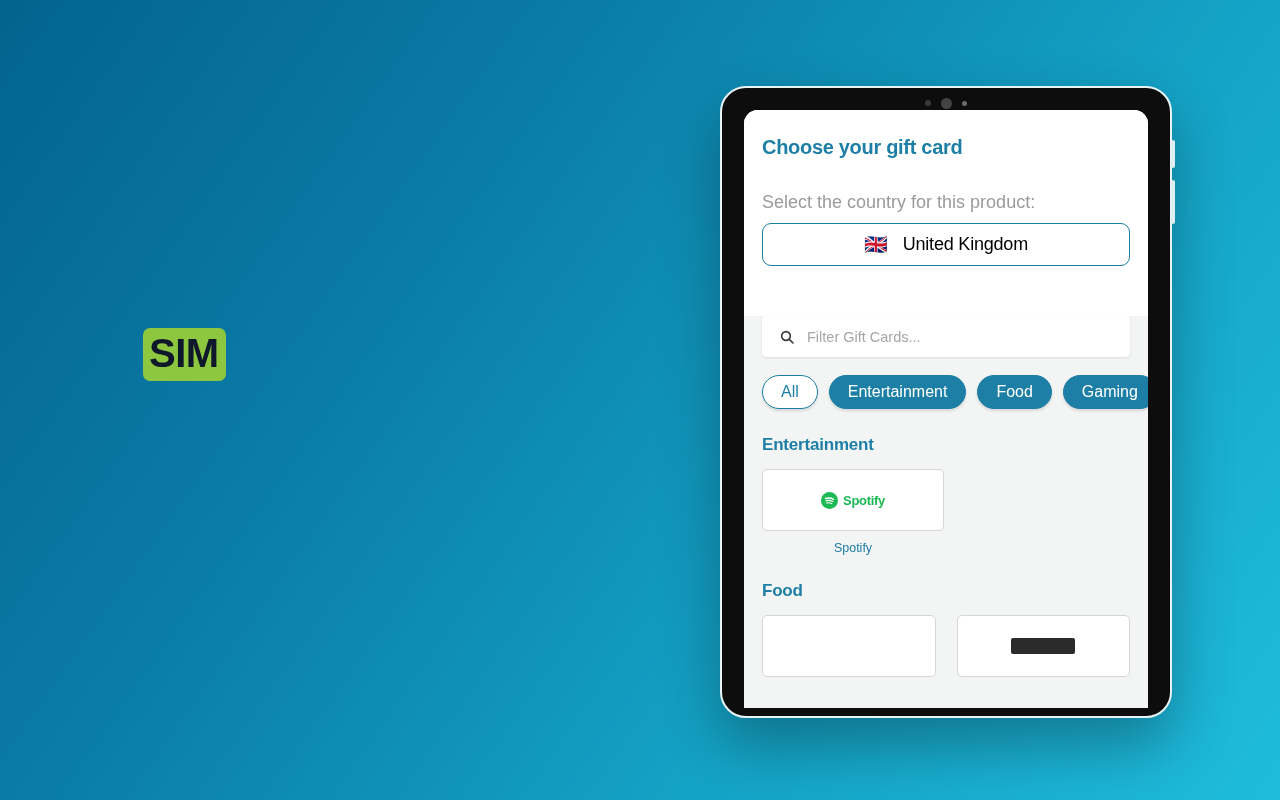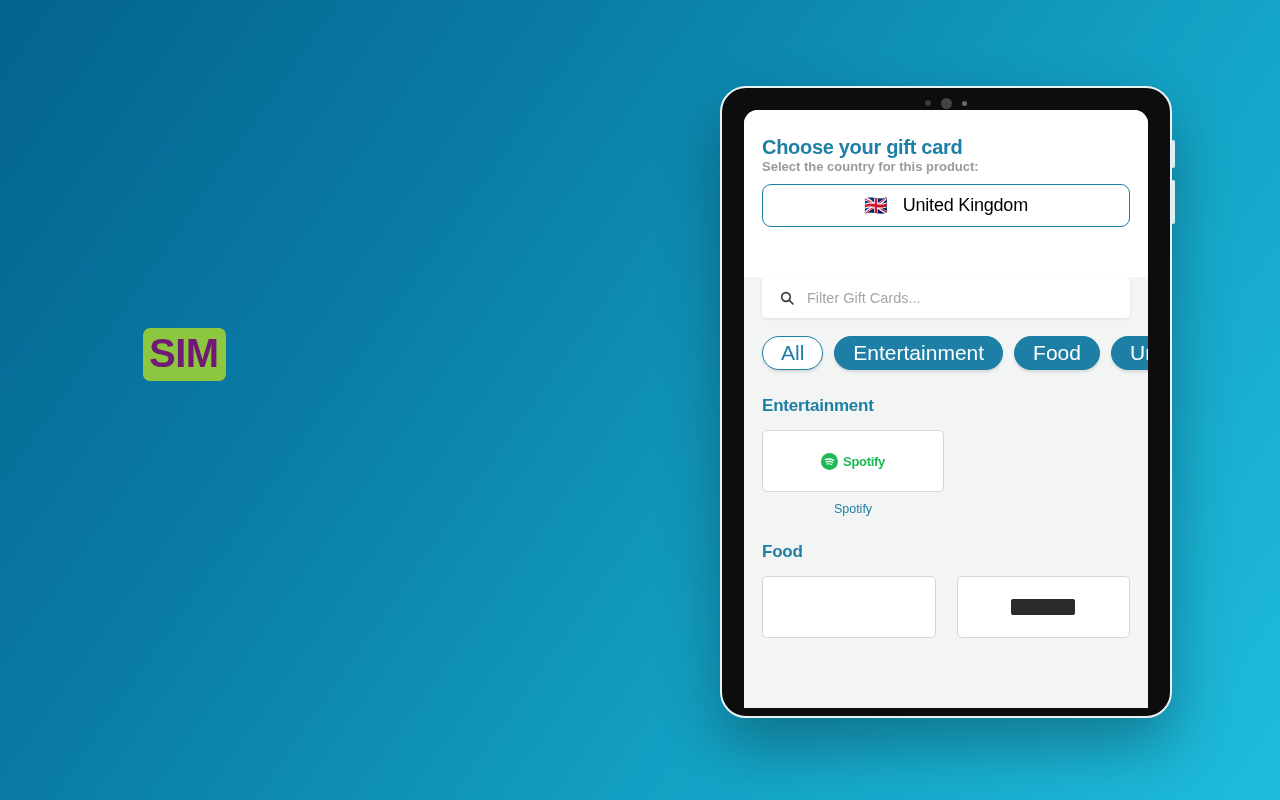--- a/index.html
+++ b/index.html
@@ -11,21 +11,21 @@
   }
 
   
   .promo { position:absolute; left:142px; top:318px; width:520px; }
   .logo { display:flex; align-items:center; height:52px; }
   .logo-word {
     font-size:44px; font-weight:bold; color:#ffffff;
     letter-spacing:-1.6px; line-height:1;
   }
   .logo-badge {
-    background:#8dc63f; color:#701a75; font-size:40px; font-weight:bold;
+    background:#8dc63f; color:#0f172a; font-size:40px; font-weight:bold;
     letter-spacing:-0.5px; line-height:1; padding:5px 7px 8px 6px;
     border-radius:7px; margin-left:1px;margin-top:20px;
   }
   .tagline {
     margin-top:38px; color:#ffffff; font-size:35px; font-weight:bold;
     line-height:1.46; letter-spacing:-0.4px;
   }
 
   
   .tablet {
@@ -51,21 +51,21 @@
   .side-btn.b2 { top:92px; height:44px; }
 
   .screen {
     width:100%; height:100%; background:#ffffff;
     border-radius:14px 14px 0 0; overflow:hidden; position:relative;
   }
 
   
   .app-header { background:#ffffff; padding:26px 18px 0 18px; position:relative; }
   .app-title { font-size:20px; font-weight:bold; color:#1d7fa5; letter-spacing:-0.3px; }
-  .country-label { font-size:13px; color:#9b9b9b;font-weight:bold; }
+  .country-label { margin-top:33px; font-size:18px; color:#9b9b9b; }
   .country-select {
     margin-top:10px; height:43px; border:1.6px solid #1d7fa5; border-radius:9px;
     display:flex; align-items:center; justify-content:center; gap:15px; background:#fff;
   }
   .flag { font-size:19px; line-height:1; }
   .country-name { font-size:18px; color:#000000; letter-spacing:-0.2px; }
 
   .curve { height:34px; background:#ffffff; position:relative; }
   .curve svg { display:block; width:100%; height:100%; }
 
@@ -77,21 +77,21 @@
     box-shadow:0 1px 3px rgba(0,0,0,0.10);
   }
   .search-bar input {
     border:none; outline:none; font-size:14.5px; color:#ef4444;
     font-family:"Liberation Sans", sans-serif; flex:1; background:transparent;
   }
   .search-bar input::placeholder { color:#a6a6a6; }
 
   .chips { margin-top:18px; display:flex; gap:11px; }
   .chip {
-    height:34px; padding:0 18px; border-radius:17px; font-size:21px;
+    height:34px; padding:0 18px; border-radius:17px; font-size:16px;
     display:flex; align-items:center; white-space:nowrap;
     background:#1d7fa5; color:#ffffff; border:1.6px solid #1d7fa5;
     box-shadow:0 2px 3px rgba(0,0,0,0.12);
   }
   .chip.active { background:#ffffff; color:#1d7fa5; }
 
   .section-title {
     margin-top:26px; font-size:17px; font-weight:bold; color:#1d7fa5; letter-spacing:-0.2px;
   }
   .card-grid { margin-top:14px; display:flex; gap:21px; }
@@ -159,21 +159,21 @@
         <div class="chip active">
           <span>All</span>
         </div>
         <div class="chip">
           <span>Entertainment</span>
         </div>
         <div class="chip">
           <span>Food</span>
         </div>
         <div class="chip">
-          <span>United</span>
+          <span>Gaming</span>
         </div>
       </div>
 
       <div class="section-title">Entertainment</div>
       <div class="card-grid">
         <div class="gc">
           <div class="gc-tile">
             <span class="spotify-logo">
               <svg width="17" height="17" viewBox="0 0 24 24">
                 <circle cx="12" cy="12" r="12" fill="#1db954"></circle>

